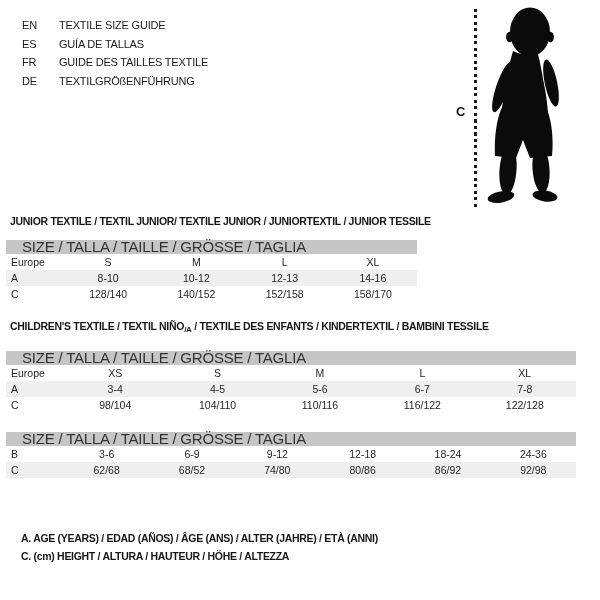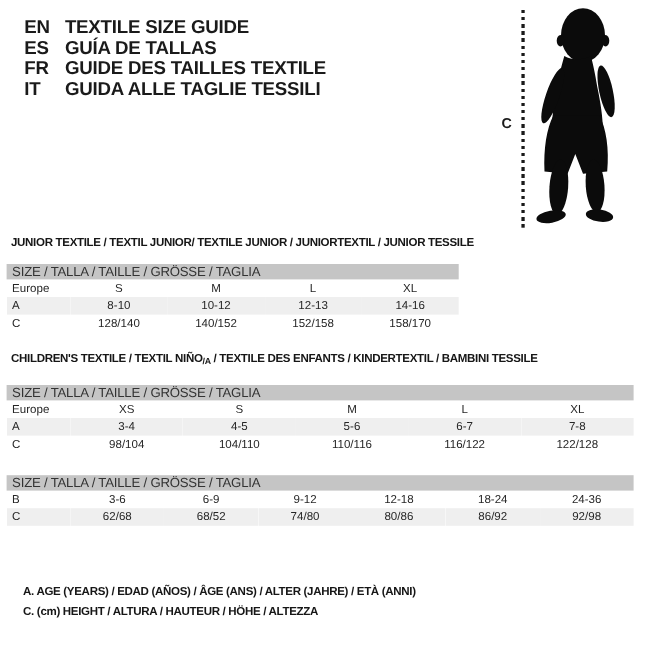--- a/index.html
+++ b/index.html
@@ -2,21 +2,21 @@
 <html><head>
 <meta charset="utf-8">
 <style>
   html,body{margin:0;padding:0;background:#fff;}
   .page{
     position:relative;width:600px;height:600px;background:#ffffff;overflow:hidden;
     font-family:"Liberation Sans", sans-serif;color:#1a1a1a;
   }
   
   .lang-block{position:absolute;top:16px;left:22px;}
-  .lang-row{line-height:18.5px;font-size:17px;font-weight:700;letter-spacing:-0.2px;white-space:nowrap;}
+  .lang-row{line-height:18.5px;font-size:11px;font-weight:400;letter-spacing:-0.2px;white-space:nowrap;}
   .lang-code{display:inline-block;width:37px;}
   
   .figure-block{position:absolute;top:0;left:440px;width:160px;height:212px;}
   .measure-line{
     position:absolute;left:34px;top:9px;width:2.5px;height:198px;
     background-image:repeating-linear-gradient(to bottom,#1a1a1a 0 3px,transparent 3px 6.5px);
   }
   .measure-label{position:absolute;left:16px;top:104px;font-size:13px;font-weight:700;}
   .baby-svg{position:absolute;left:42px;top:7px;}
   
@@ -24,22 +24,22 @@
   .sec1{top:215px;width:411px;}
   .sec2{top:320px;width:570px;}
   .sec3{top:424px;width:570px;}
   .tbl-title{
     margin:0 0 0 4px;font-size:10.5px;font-weight:700;letter-spacing:-0.3px;
     line-height:12px;white-space:nowrap;color:#161616;
   }
   .tbl-title.two-line{white-space:normal;line-height:16px;}
   .sub-a{font-size:8px;vertical-align:-2px;}
   .size-bar{
-    background:#c5c5c5;height:14px;line-height:14px;padding-left:5px;
-    font-size:12px;font-weight:400;color:#333;letter-spacing:-0.2px;
+    background:#c5c5c5;height:14px;line-height:14px;padding-left:16px;
+    font-size:15px;font-weight:400;color:#333;letter-spacing:-0.2px;
   }
   .sec1 .size-bar{margin-top:13px;}
   .sec2 .size-bar{margin-top:15px;}
   .sec3 .size-bar{margin-top:8px;}
   table.size-table{border-collapse:collapse;table-layout:fixed;width:100%;}
   table.size-table td{
     height:16px;padding:0;font-size:10.5px;color:#262626;text-align:center;
     white-space:nowrap;overflow:hidden;
   }
   table.size-table td.row-label{text-align:left;padding-left:5px;}
@@ -58,21 +58,21 @@
     <div class="lang-row">
       <span class="lang-code">EN</span><span class="lang-label">TEXTILE SIZE GUIDE</span>
     </div>
     <div class="lang-row">
       <span class="lang-code">ES</span><span class="lang-label">GUÍA DE TALLAS</span>
     </div>
     <div class="lang-row">
       <span class="lang-code">FR</span><span class="lang-label">GUIDE DES TAILLES TEXTILE</span>
     </div>
     <div class="lang-row">
-      <span class="lang-code">IT</span><span class="lang-label">GUIDA ALLE TAGLIE TESSILI</span>
+      <span class="lang-code">DE</span><span class="lang-label">TEXTILGRÖßENFÜHRUNG</span>
     </div>
   </div>
 
   <div class="figure-block">
     <span class="measure-label">C</span>
     <div class="measure-line"></div>
     <svg class="baby-svg" width="84" height="198" viewBox="0 0 84 198" aria-hidden="true">
       <g fill="#0b0b0b">
         <ellipse cx="48" cy="25" rx="20" ry="24.5"></ellipse>
         <ellipse cx="27.5" cy="30" rx="3.4" ry="5.2"></ellipse>

